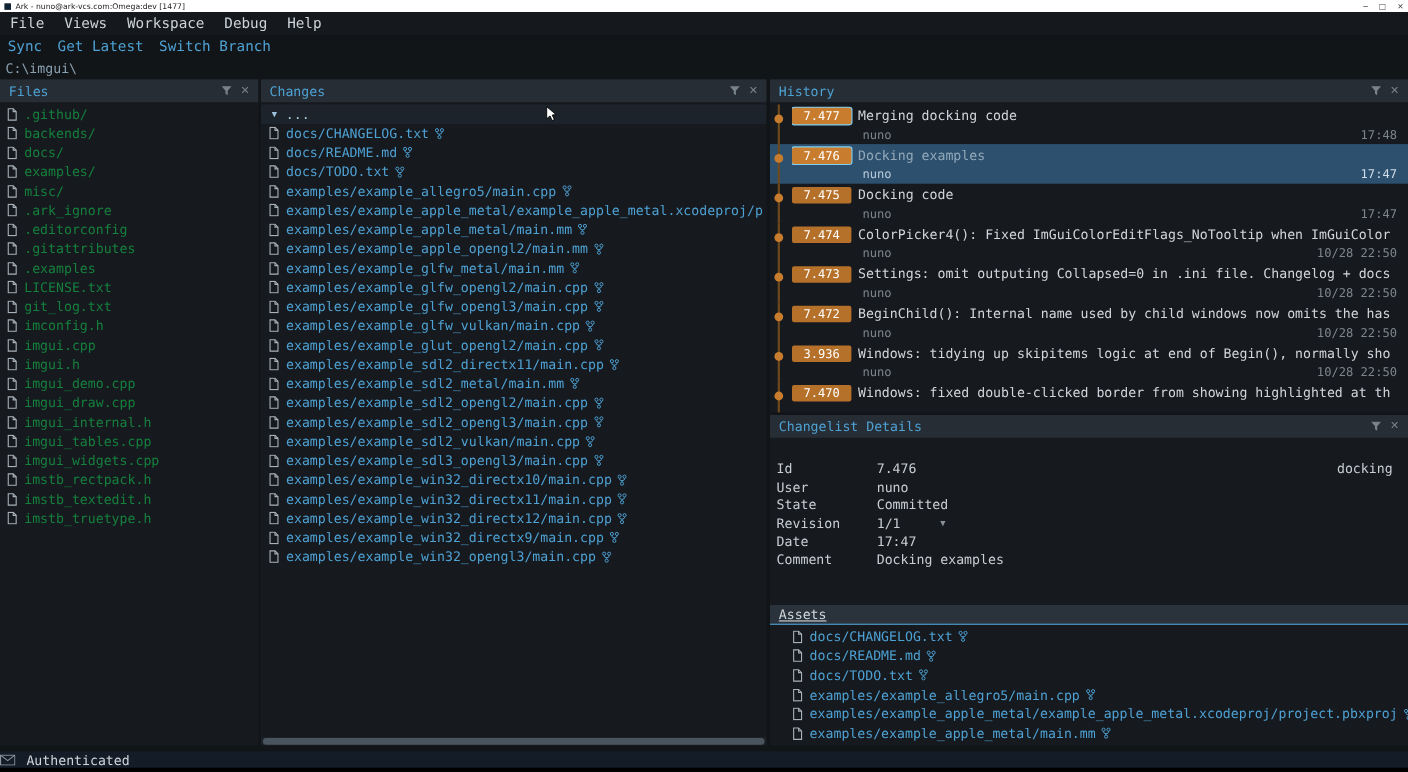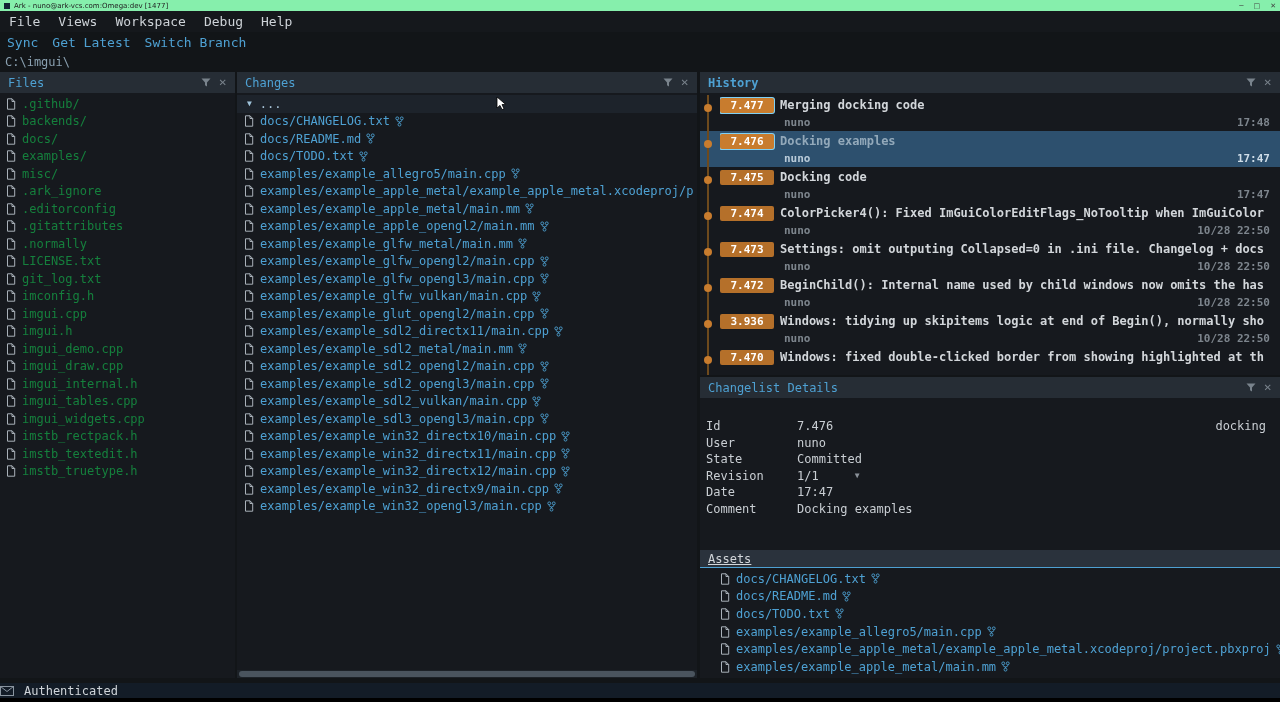--- a/index.html
+++ b/index.html
@@ -1,21 +1,21 @@
 <!DOCTYPE html>
 <html style="--accent: #4ea1d3; --text: #c9ced3; --muted: #7d858d; --badge: #b5702a; --selection: #2d506e; --header-bg: #262d35;"><head>
 <meta charset="utf-8">
 <style>
   * { margin:0; padding:0; box-sizing:border-box; }
   html,body { width:1280px; height:702px; overflow:hidden; background:#000; }
   body { font-family:"DejaVu Sans Mono", monospace; font-size:12px; color:var(--text,#c9ced3); }
   .app { position:relative; width:1280px; height:702px; background:#121518; overflow:hidden; }
 
   
-  .titlebar { position:absolute; top:0; left:0; right:0; height:11px; background:#86efac;
+  .titlebar { position:absolute; top:0; left:0; right:0; height:11px; background:#ffffff;
               display:flex; align-items:center; padding:0 4px; font-family:"DejaVu Sans",sans-serif;
               font-size:7px; color:#222; }
   .app-icon { width:6px; height:6px; background:#123; margin-right:4px; }
   .win-controls { margin-left:auto; display:flex; gap:10px; font-size:7px; color:#444; }
   .win-controls span { cursor:default; }
 
   
   .menubar { position:absolute; top:11px; left:0; right:0; height:21px; display:flex; align-items:center;
              background:#15181c; font-size:13px; color:#ced3d8; }
   .menubar .menu-item { padding:0 9px; }
@@ -28,21 +28,21 @@
   
   .panel { position:absolute; background:#16191e; overflow:hidden; display:flex; flex-direction:column; }
   .panel-header { height:21px; flex:0 0 21px; background:var(--header-bg,#262d35); display:flex;
                   align-items:center; padding:0 8px; color:var(--accent,#4ea1d3); font-size:12px; }
   .panel-header .spacer { flex:1; }
   .hicon { display:flex; align-items:center; justify-content:center; width:14px; height:14px; color:#79838c; margin-left:6px; }
   .hclose { font-size:10px; color:#79838c; margin-left:6px; font-family:"DejaVu Sans",sans-serif; }
 
   .files-panel   { top:72px; left:0;     width:235px; bottom:24px; }
   .changes-panel { top:72px; left:237px; width:460px; bottom:24px; }
-  .history-panel { top:72px; left:700px; right:0; height:303px;font-weight:bold; }
+  .history-panel { top:72px; left:700px; right:0; height:303px; }
   .details-panel { top:377px; left:700px; right:0; height:177px; }
   .assets-panel  { top:550px; left:700px; right:0; bottom:24px; }
 
   
   .tree { padding-top:2px; overflow:hidden; flex:1; }
   .tree-row { height:17.5px; display:flex; align-items:center; padding-left:6px; white-space:nowrap; }
   .ficon { color:#a9b1b9; display:flex; align-items:center; margin-right:6px; flex:0 0 auto; }
   .tree-row .flabel { color:#15803d; }
 
   
@@ -228,21 +228,21 @@
           <span class="flabel">.gitattributes</span>
         </div>
 
         <div class="tree-row">
           <span class="ficon">
             <svg viewBox="0 0 10 12" width="10" height="12">
               <path d="M1.5 .8 H6 L8.7 3.5 V11.2 H1.5 Z" fill="none" stroke="currentColor"></path>
               <path d="M6 .8 V3.5 H8.7" fill="none" stroke="currentColor"></path>
             </svg>
           </span>
-          <span class="flabel">.normally</span>
+          <span class="flabel">.examples</span>
         </div>
 
         <div class="tree-row">
           <span class="ficon">
             <svg viewBox="0 0 10 12" width="10" height="12">
               <path d="M1.5 .8 H6 L8.7 3.5 V11.2 H1.5 Z" fill="none" stroke="currentColor"></path>
               <path d="M6 .8 V3.5 H8.7" fill="none" stroke="currentColor"></path>
             </svg>
           </span>
           <span class="flabel">LICENSE.txt</span>

